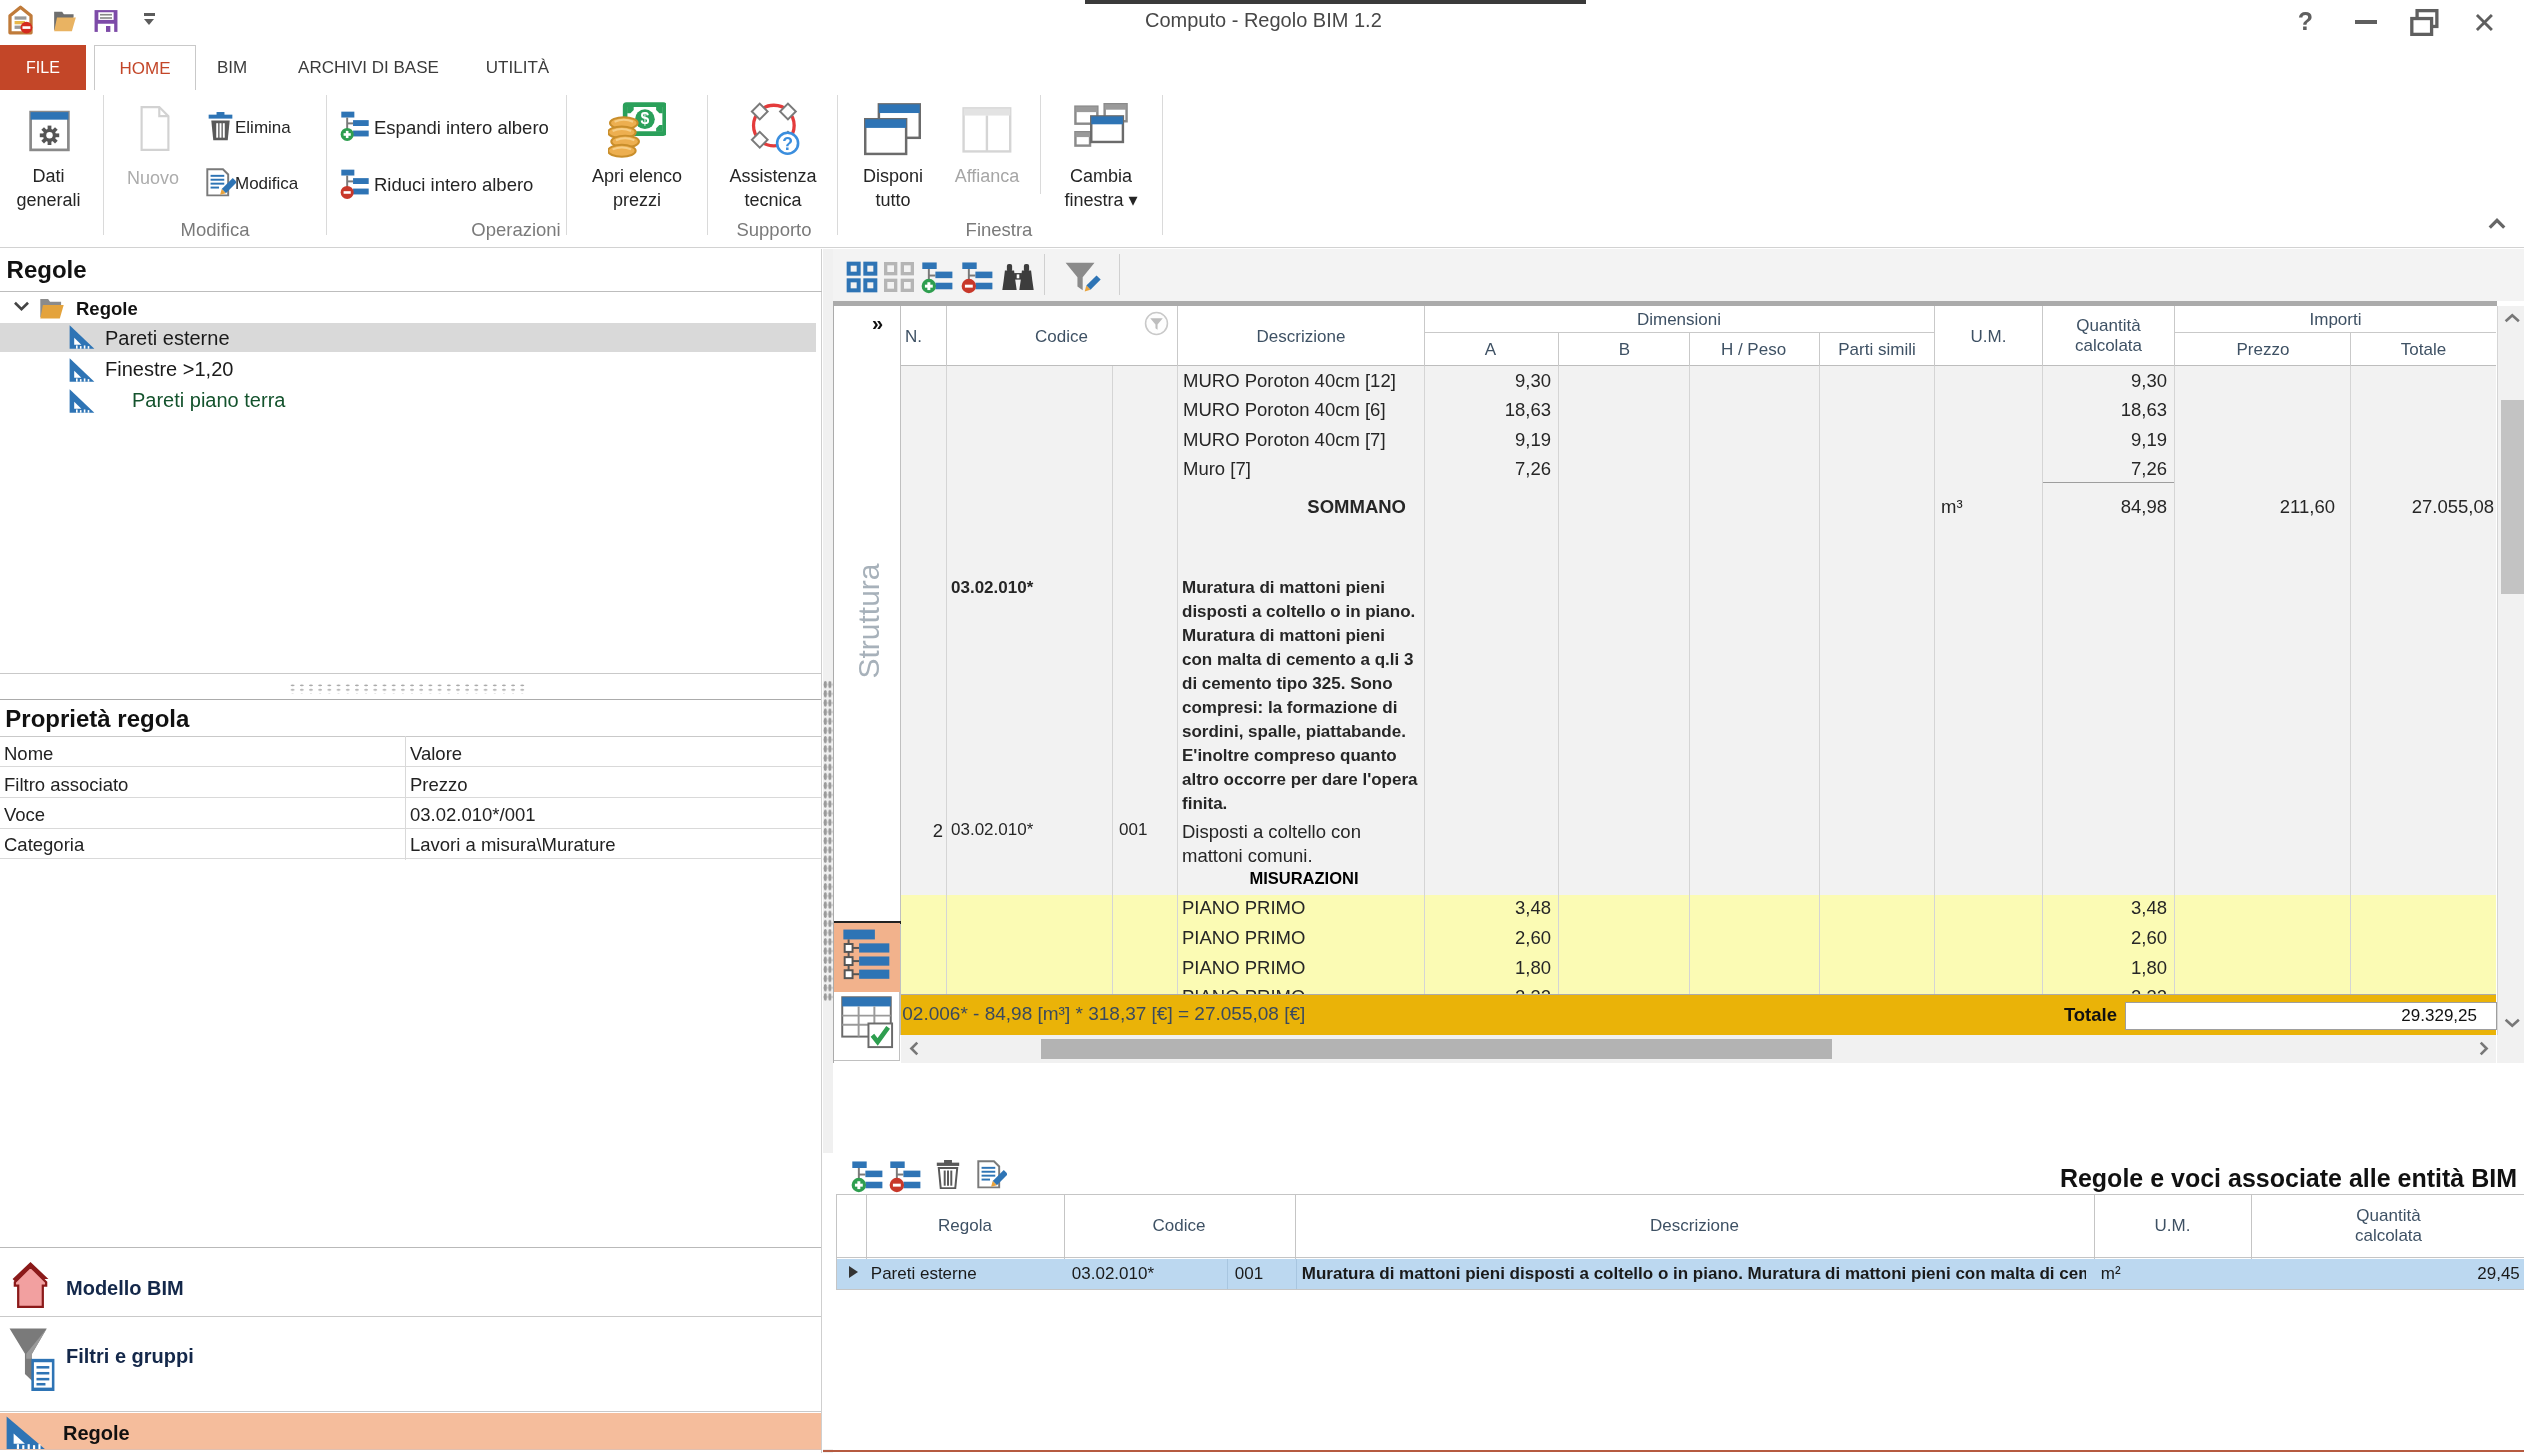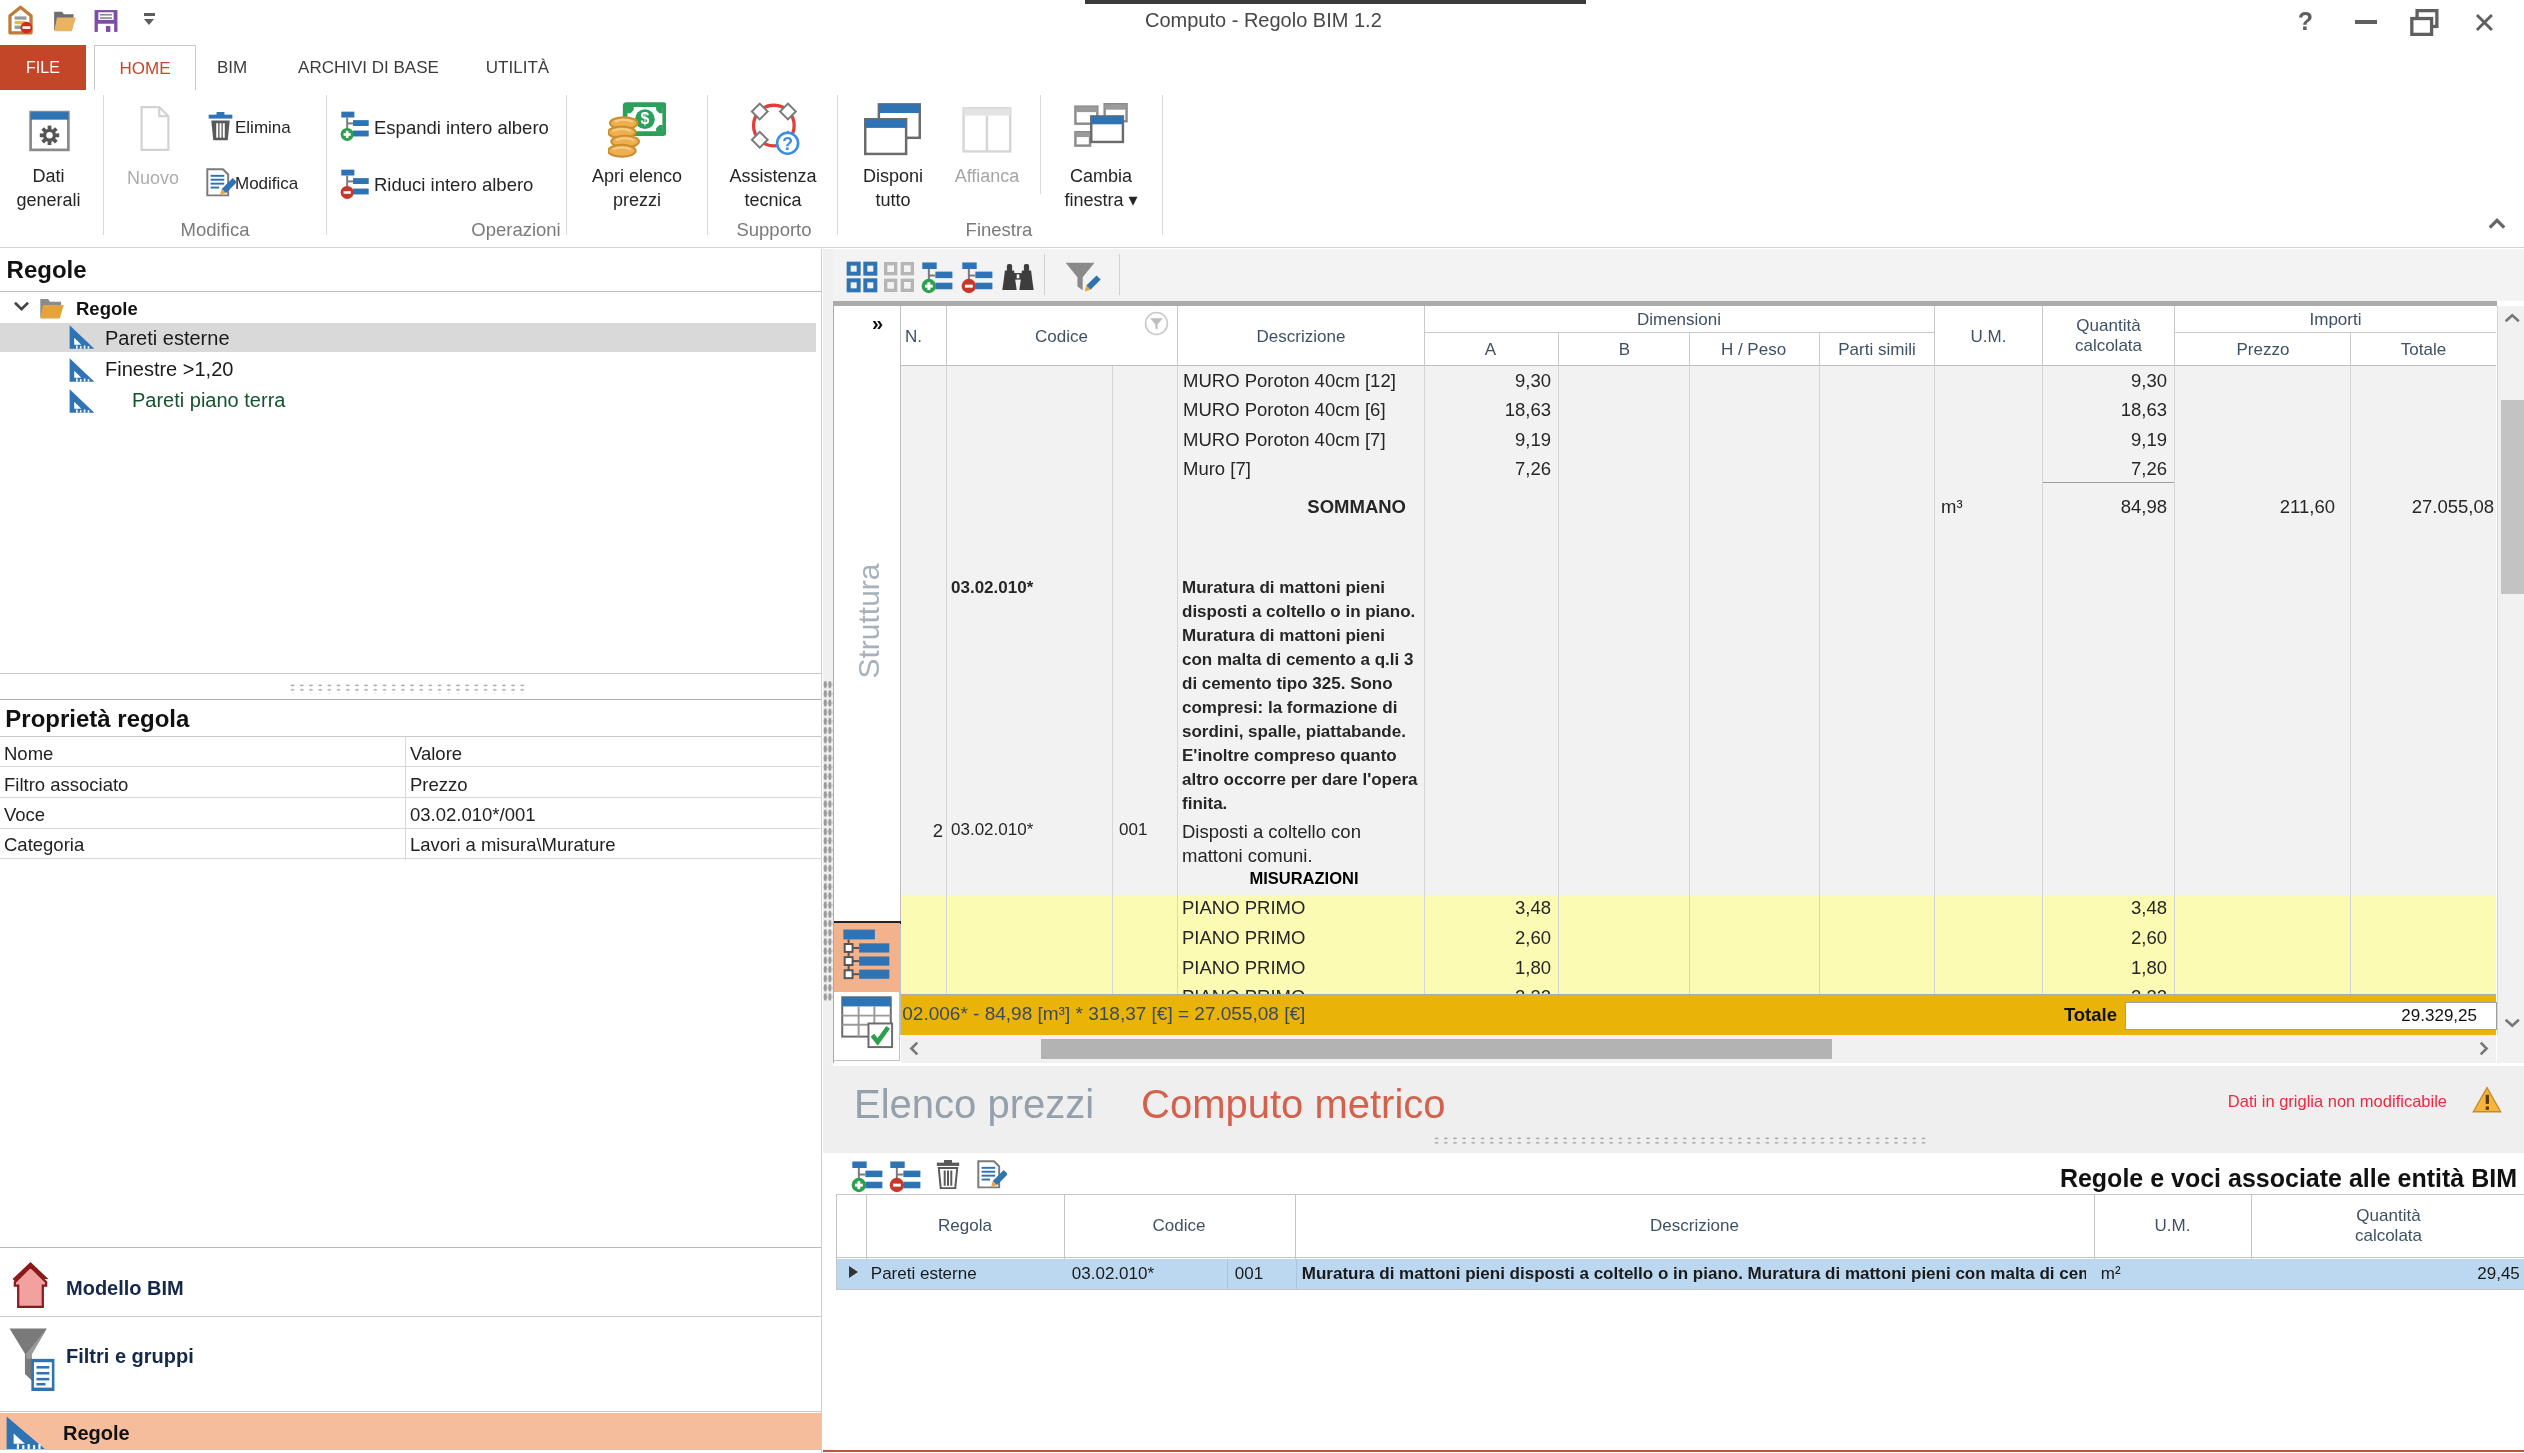--- a/index.html
+++ b/index.html
@@ -535,31 +535,20 @@
       <div class="abs" style="left:5.3px;top:6.6px;"><svg width="18.5" height="12" viewBox="0 0 28 18">
             <path d="M4 14 L14 5 L24 14" fill="none" stroke="#777" stroke-width="4"></path>
           </svg></div>
       <div class="abs" style="left:2.6px;top:94px;width:24px;height:194px;background:#C3C3C3;"></div>
       <div class="abs" style="left:5.3px;top:711px;"><svg width="18.5" height="12" viewBox="0 0 28 18">
             <path d="M4 4 L14 13 L24 4" fill="none" stroke="#777" stroke-width="4"></path>
           </svg></div>
     </div>
   </div>
 
-  <div class="abs" id="mditabs" style="left:823px;top:1066px;width:1701px;height:88px;background:#EFEFEF;border-bottom:1.3px solid #D4D4D4;">
-    <div class="abs" style="left:31px;top:16px;font-size:40px;color:#94A0AC;">Elenco prezzi</div>
-    <div class="abs" style="left:318px;top:16px;font-size:40px;color:#D4614C;">Computo metrico</div>
-    <div class="abs" style="left:1398px;top:26px;width:226px;text-align:right;white-space:nowrap;font-size:16.5px;color:#EF2742;">Dati in griglia non modificabile</div>
-    <div class="abs" id="ic-warn" style="left:1649px;top:20.4px;"><svg width="30" height="28" viewBox="0 0 46 42">
-          <path d="M23 2 L44 39 L2 39 Z" fill="#F5B43C" stroke="#C88A28" stroke-width="2"></path>
-          <rect x="21" y="13" width="5" height="14" fill="#5a3a00"></rect>
-          <rect x="21" y="31" width="5" height="5" fill="#5a3a00"></rect>
-        </svg></div>
-    <div class="abs" style="left:609px;top:70px;width:494px;height:10px;background-image:radial-gradient(#9a9a9a 1.6px, transparent 2px);background-size:9.2px 4.6px;"></div>
-  </div>
 
   <div class="abs" id="bottompanel" style="left:823px;top:1153px;width:1701px;height:296px;background:#fff;">
     <div class="abs" id="bt-tree-plus" style="left:28px;top:6.6px;"><svg width="34" height="33" viewBox="0 0 52 50">
           <rect x="2" y="2" width="22" height="10" fill="#2E74B5"></rect>
           <line x1="12" y1="12" x2="12" y2="38" stroke="#7a7a7a" stroke-width="3"></line>
           <line x1="12" y1="22" x2="22" y2="22" stroke="#7a7a7a" stroke-width="3"></line>
           <line x1="12" y1="38" x2="22" y2="38" stroke="#7a7a7a" stroke-width="3"></line>
           <rect x="22" y="16" width="26" height="10" fill="#2E74B5"></rect>
           <rect x="22" y="33" width="26" height="10" fill="#2E74B5"></rect>
           <circle cx="12" cy="38" r="11" fill="#2E9E4F"></circle>

